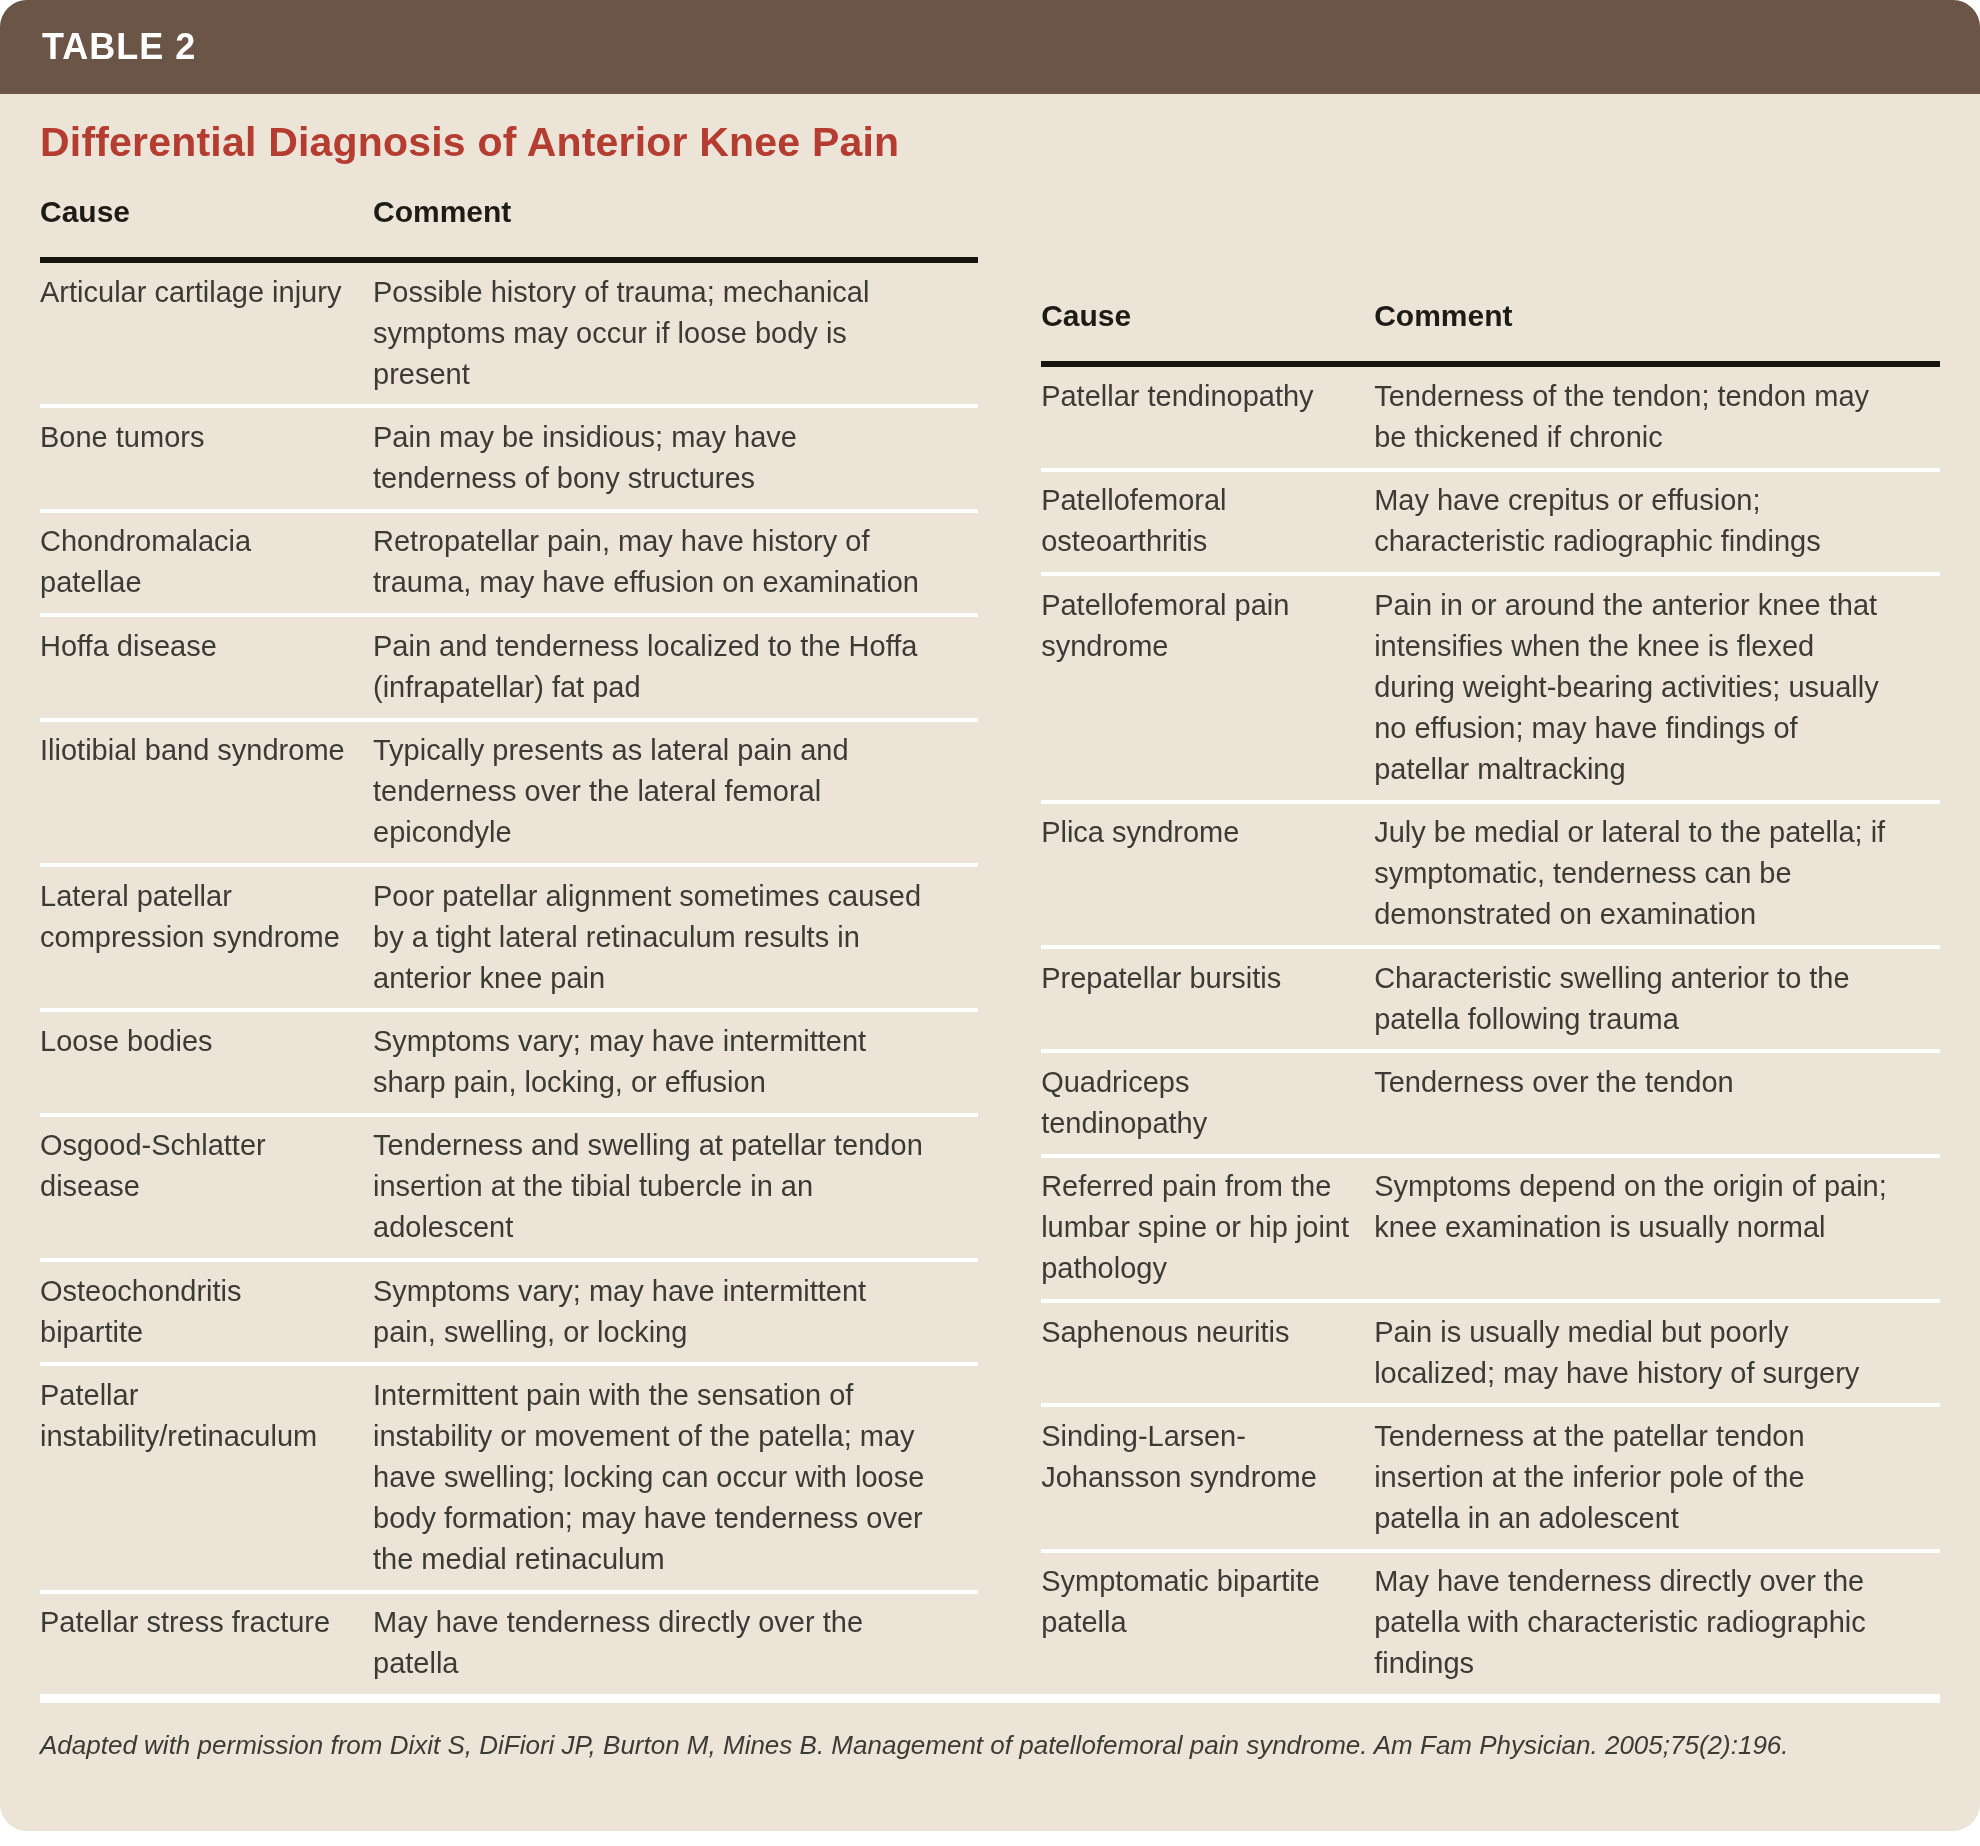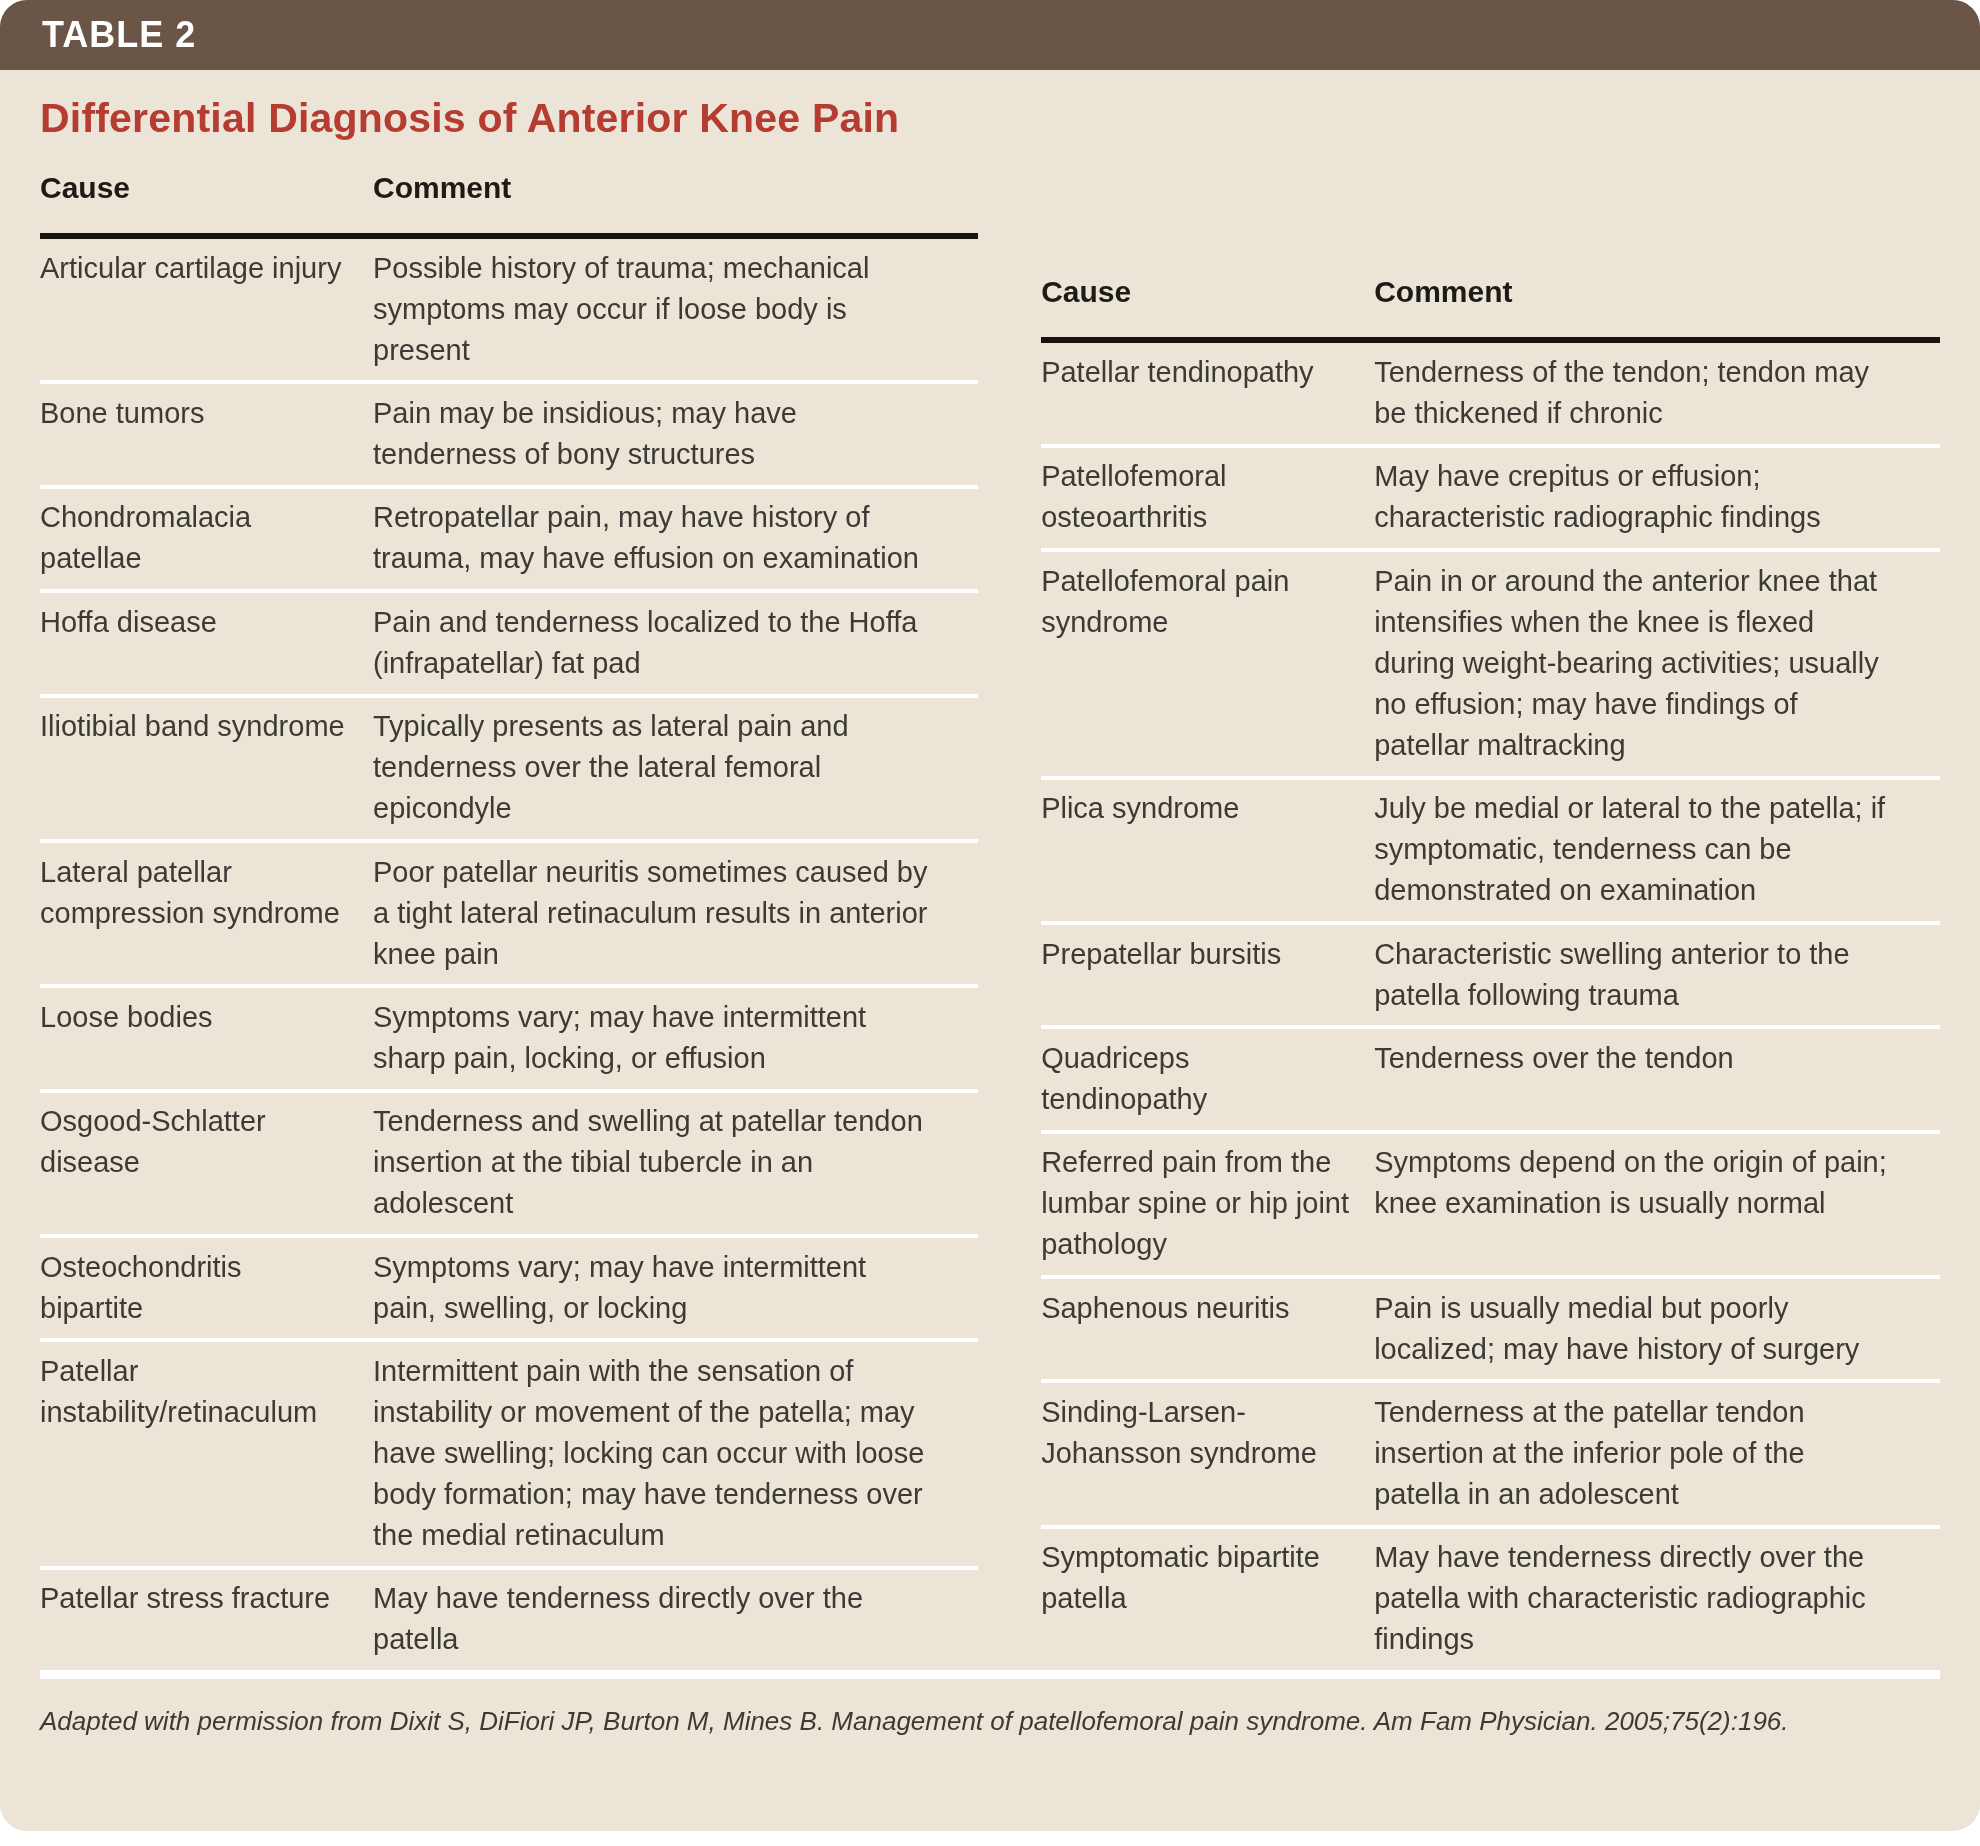--- a/index.html
+++ b/index.html
@@ -11,21 +11,21 @@
   }
   .card {
     width: 1980px;
     min-height: 1831px;
     background: #ece4d7;
     border-radius: 27px;
     overflow: hidden;
     margin-bottom: 15.4px;
   }
   .tag-bar {
-    height: 70px;
+    height: 94px;
     background: #6b5546;
     display: flex;
     align-items: center;
     padding-left: 42px;
   }
   .tag-bar .tag {
     color: #ffffff;
     font-size: 36px;
     font-weight: 700;
     letter-spacing: 1px;
@@ -123,21 +123,21 @@
             <div class="row">
               <div class="cell cause">Hoffa disease</div>
               <div class="cell comment">Pain and tenderness localized to the Hoffa (infrapatellar) fat pad</div>
             </div>
             <div class="row">
               <div class="cell cause">Iliotibial band syndrome</div>
               <div class="cell comment">Typically presents as lateral pain and tenderness over the lateral femoral epicondyle</div>
             </div>
             <div class="row">
               <div class="cell cause">Lateral patellar compression syndrome</div>
-              <div class="cell comment">Poor patellar neuritis sometimes caused by a tight lateral retinaculum results in anterior knee pain</div>
+              <div class="cell comment">Poor patellar alignment sometimes caused by a tight lateral retinaculum results in anterior knee pain</div>
             </div>
             <div class="row">
               <div class="cell cause">Loose bodies</div>
               <div class="cell comment">Symptoms vary; may have intermittent sharp pain, locking, or effusion</div>
             </div>
             <div class="row">
               <div class="cell cause">Osgood-Schlatter disease</div>
               <div class="cell comment">Tenderness and swelling at patellar tendon insertion at the tibial tubercle in an adolescent</div>
             </div>
             <div class="row">

